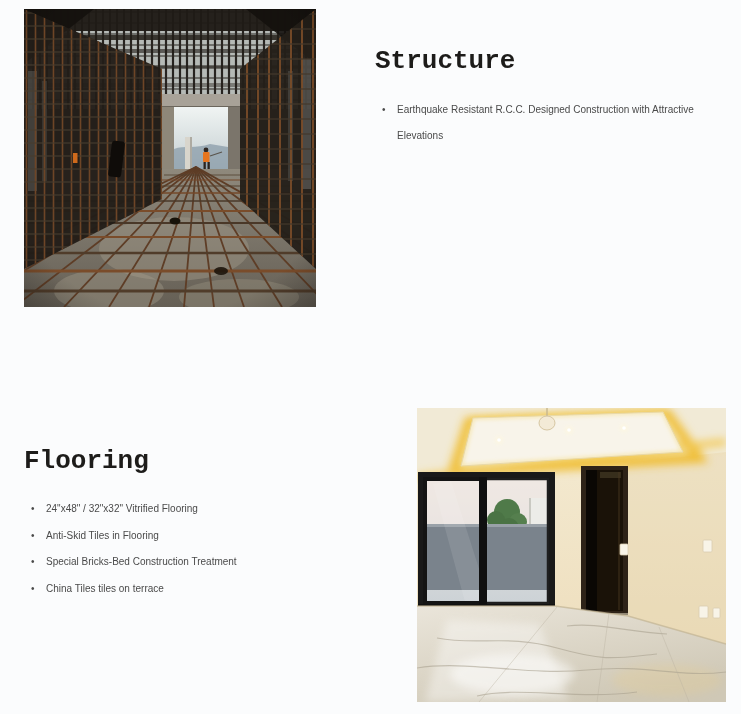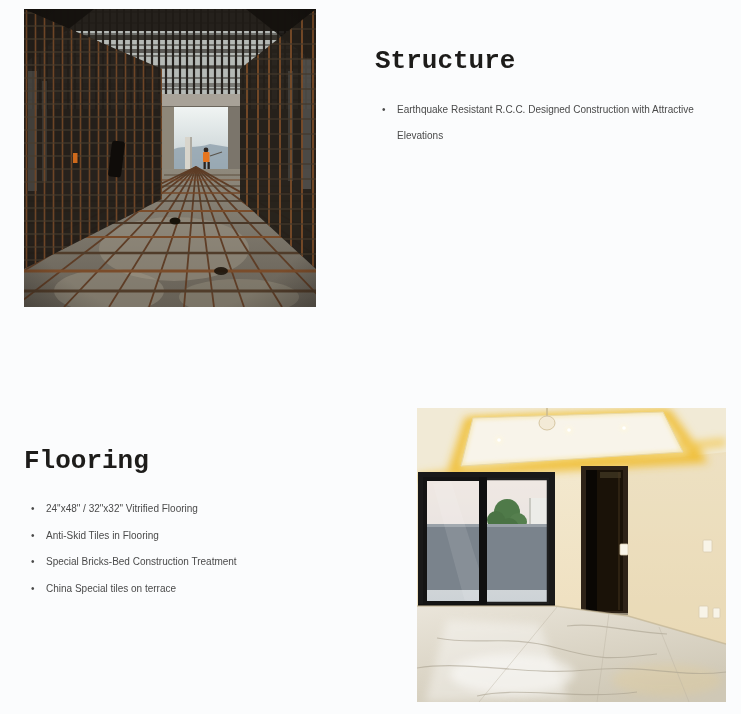--- a/index.html
+++ b/index.html
@@ -154,21 +154,21 @@
     <li>Earthquake Resistant R.C.C. Designed Construction with Attractive Elevations</li>
   </ul>
 </div>
 
 <div class="text-block text-flooring">
   <h2 class="section-heading">Flooring</h2>
   <ul class="bullet-list">
     <li>24"x48" / 32"x32" Vitrified Flooring</li>
     <li>Anti-Skid Tiles in Flooring</li>
     <li>Special Bricks-Bed Construction Treatment</li>
-    <li>China Special tiles on terrace</li>
+    <li>China Tiles tiles on terrace</li>
   </ul>
 </div>
 
 <div class="photo photo-interior" aria-label="interior-room-vitrified-flooring-photo">
   <svg viewBox="0 0 309 294" preserveAspectRatio="none">
     <defs>
       <linearGradient id="wallG" x1="0" y1="0" x2="0" y2="1">
         <stop offset="0" stop-color="#f5ecd4"></stop>
           <stop offset="1" stop-color="#ecdbb8"></stop>
       </linearGradient>

